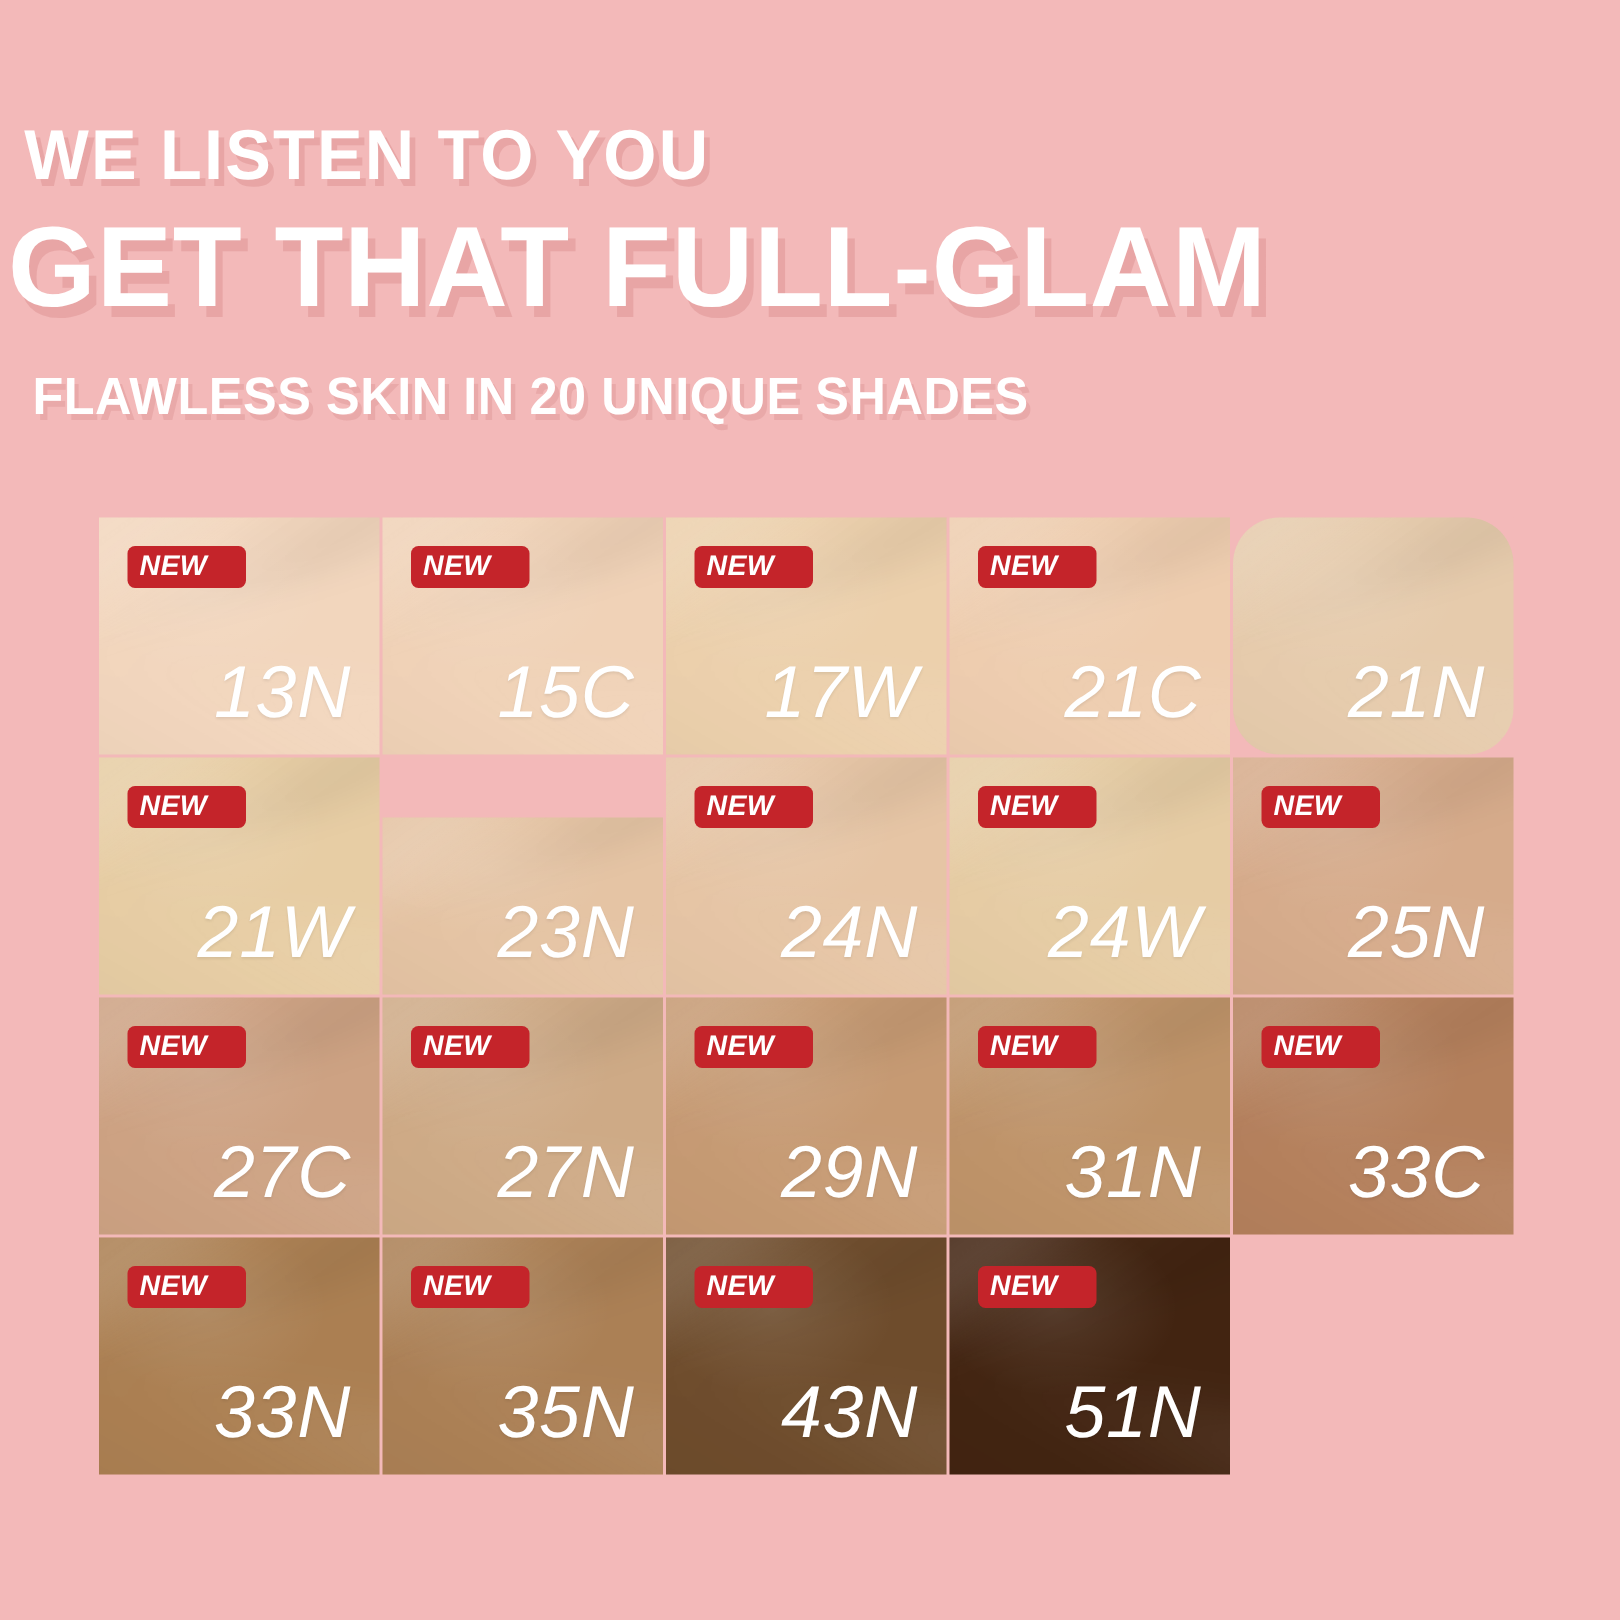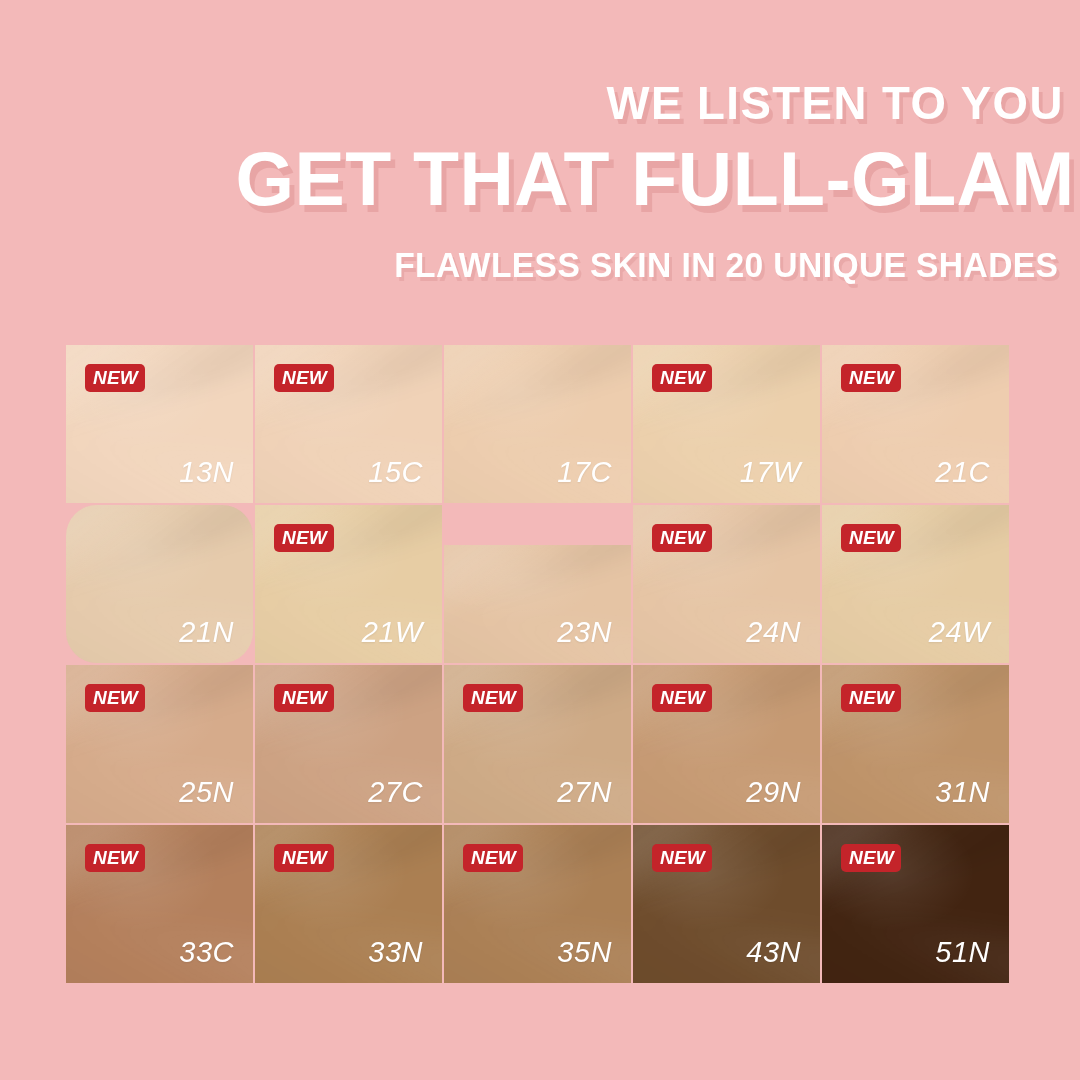--- a/index.html
+++ b/index.html
@@ -21,21 +21,21 @@
     background: #f3b9b9;
     box-sizing: border-box;
   }
 
   
   .headline-block {
     position: absolute;
     top: 78px;
     left: 0;
     width: 1080px;
-    text-align: right;
+    text-align: left;
   }
 
   .kicker {
     font-family: "Liberation Sans", sans-serif;
     font-weight: bold;
     font-size: 47px;
     letter-spacing: 1.5px;
     color: #ffffff;
     line-height: 1.05;
     text-shadow: 4px 5px 0 rgba(222,150,150,0.55);
@@ -128,35 +128,35 @@
     position: absolute;
     left: 19px;
     top: 19px;
     background: #c4242a;
     color: #ffffff;
     font-family: "Liberation Sans", sans-serif;
     font-style: italic;
     font-weight: bold;
     font-size: 19px;
     letter-spacing: 0.2px;
-    padding: 2px 7px 3px 8px;
+    padding: 2px 26px 3px 8px;
     border-radius: 5px;
     line-height: 1.22;
     z-index: 3;
   }
 
   .shade-code {
     position: absolute;
     right: 19px;
     bottom: 16px;
     color: #ffffff;
     font-family: "Liberation Sans", sans-serif;
     font-style: italic;
     font-weight: normal;
-    font-size: 29px;
+    font-size: 49px;
     letter-spacing: 0.5px;
     line-height: 1;
     z-index: 3;
     text-shadow: 0 1px 2px rgba(0,0,0,0.08);
   }
 </style>
 </head>
 <body>
 
 <div id="poster">
@@ -175,26 +175,20 @@
         <div class="new-badge">NEW</div>
         <div class="shade-code">13N</div>
       </div>
       <div class="swatch" style="background: rgb(240, 210, 183);">
         <div class="smear-a"></div>
         <div class="smear-b"></div>
         <div class="sheen"></div>
         <div class="new-badge">NEW</div>
         <div class="shade-code">15C</div>
       </div>
-      <div class="swatch" style="background: rgb(237, 205, 174);">
-        <div class="smear-a"></div>
-        <div class="smear-b"></div>
-        <div class="sheen"></div>
-        <div class="shade-code">17C</div>
-      </div>
       <div class="swatch" style="background: rgb(236, 208, 172);">
         <div class="smear-a"></div>
         <div class="smear-b"></div>
         <div class="sheen"></div>
         <div class="new-badge">NEW</div>
         <div class="shade-code">17W</div>
       </div>
       <div class="swatch" style="background: rgb(238, 205, 175);">
         <div class="smear-a"></div>
         <div class="smear-b"></div>

